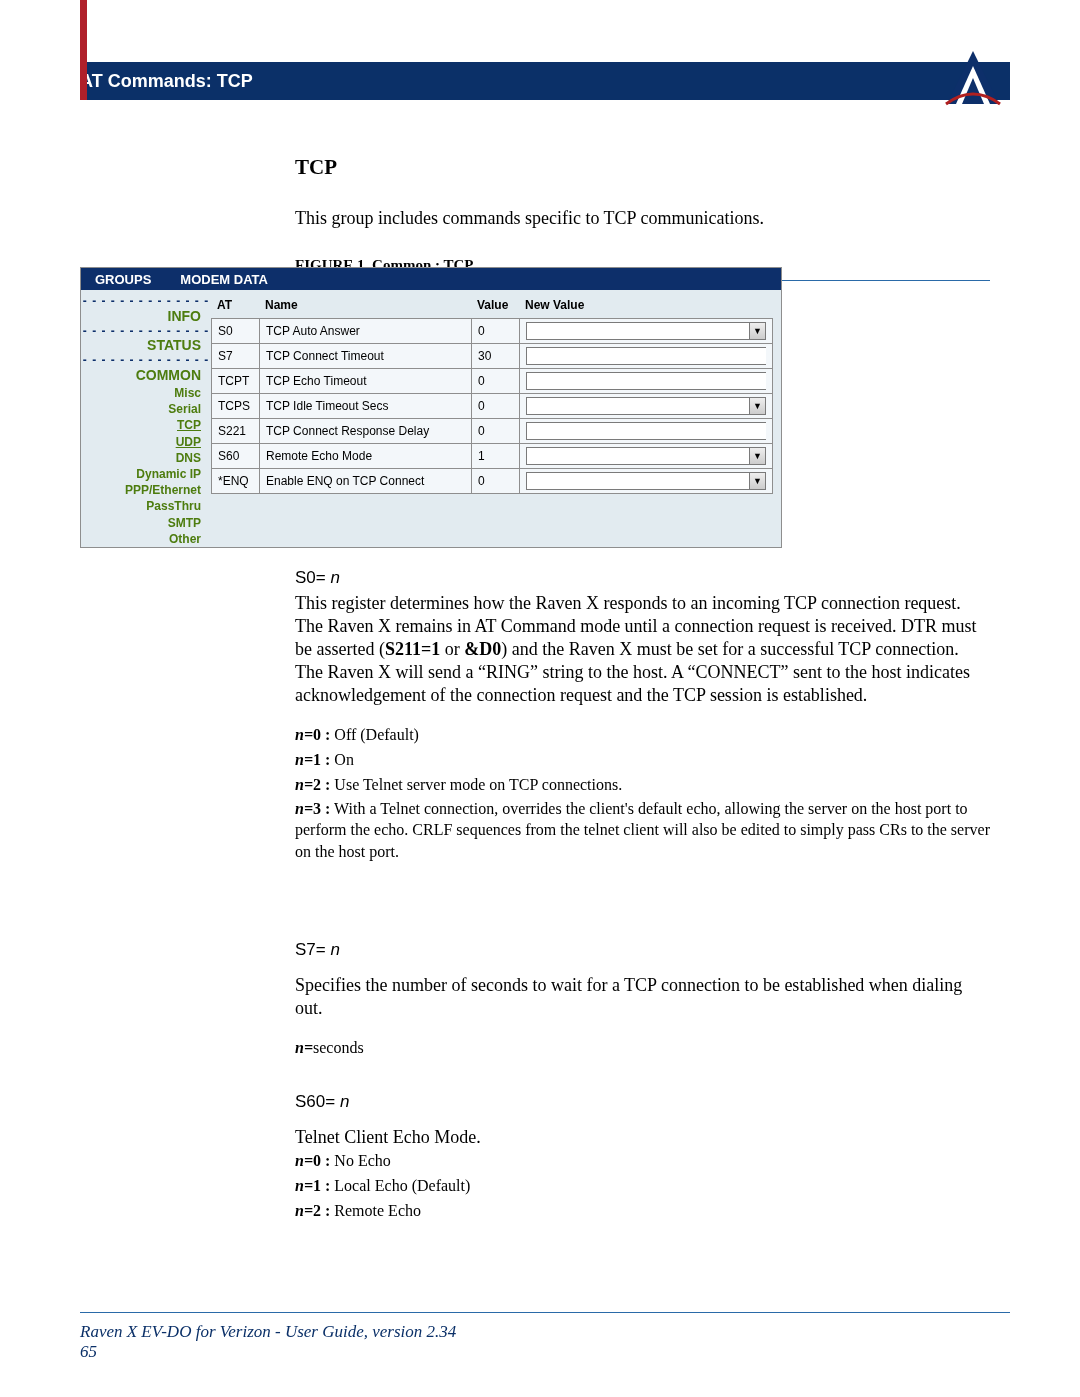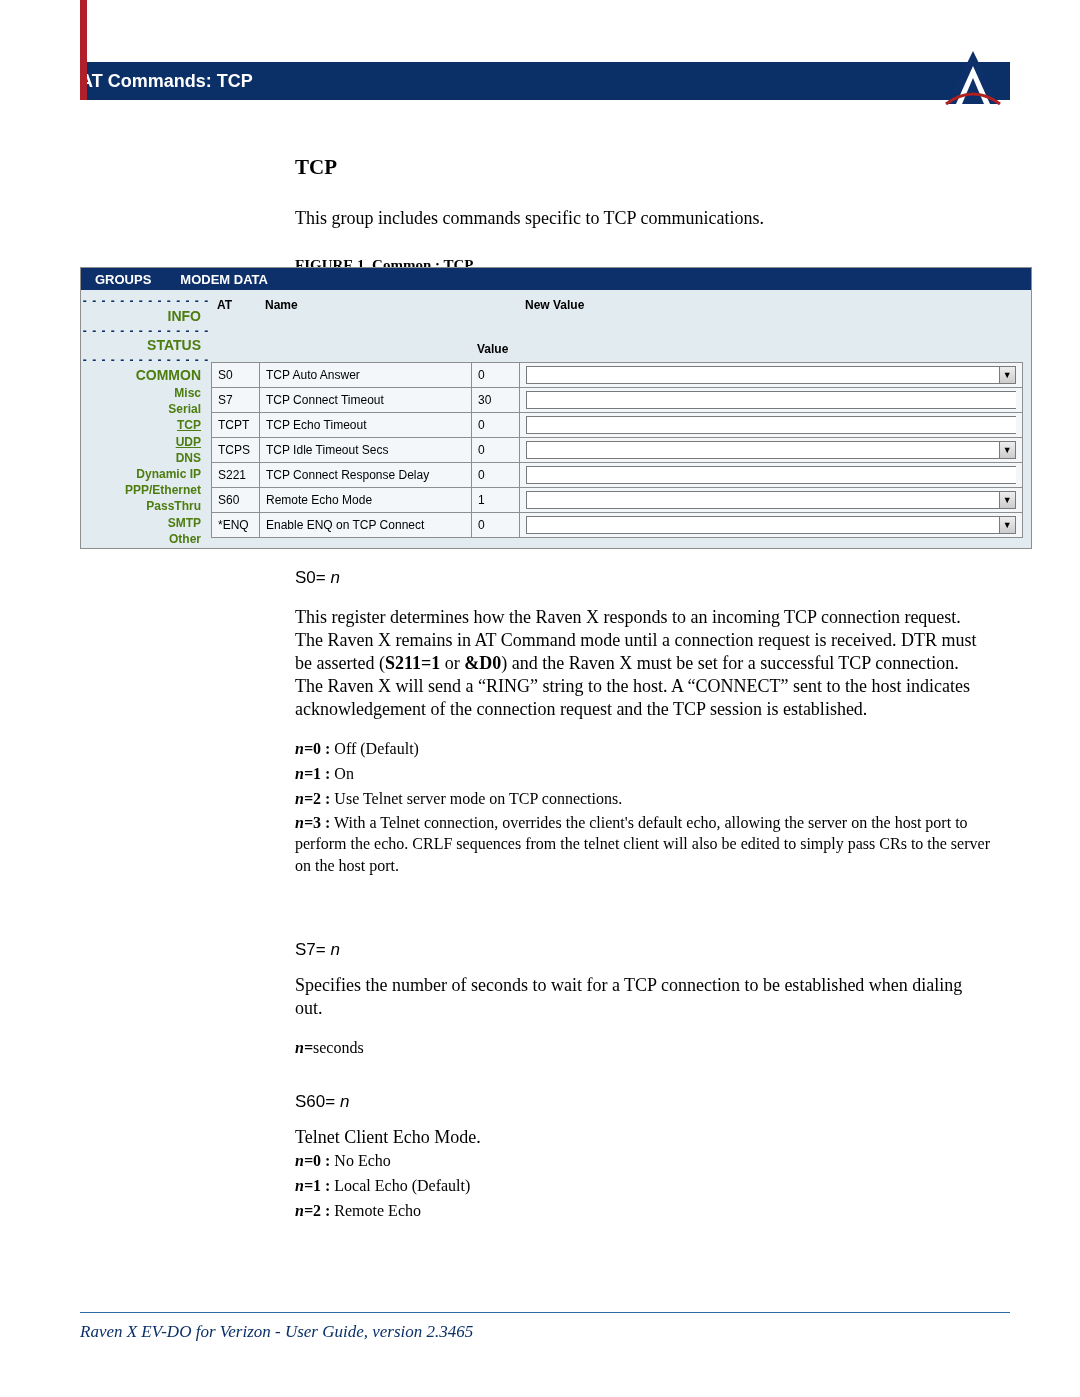--- a/index.html
+++ b/index.html
@@ -63,21 +63,21 @@
   }
   .fig-rule {
     border: none;
     border-top: 1px solid #2a6aa8;
     margin-bottom: 10px;
     width: 100%;
   }
   .config-panel {
     position: absolute;
     left: 80px; top: 267px;
-    width: 952px;
+    width: 702px;
     background: #e2ebf0;
     border: 1px solid #8e8e8e;
     font-family: Verdana, Arial, sans-serif;
     z-index: 1;
   }
   .tabs {
     display: flex;
     background: #0d2f6a;
   }
   .tab {
@@ -124,21 +124,21 @@
   .headrow {
     display: flex;
     font-size: 12px;
     font-weight: bold;
     color: #000000;
     padding-bottom: 6px;
     padding-left: 6px;
   }
   .h-at { width: 48px; }
   .h-name { width: 212px; }
-  .h-val { width: 48px; margin-top: 44px; }
+  .h-val { width: 48px; }
   .h-nv { flex: 1; }
   table.modem {
     border-collapse: collapse;
     width: 100%;
   }
   table.modem td {
     border: 1px solid #8e8e8e;
     font-size: 12px;
     padding: 3px 6px;
     background: #f3f7fa;
@@ -197,20 +197,21 @@
     border: none;
     border-top: 1px solid #2a6aa8;
   }
   .footer {
     position: absolute;
     left: 80px; right: 70px;
     top: 1322px;
     display: flex;
     justify-content: flex-start;
     align-items: baseline;
+    flex-direction: column;
   }
   .footer-text {
     font-family: 'Times New Roman', serif;
     font-style: italic;
     font-size: 17px;
     color: #0b3068;
   }
   .footer-page {
     font-family: 'Times New Roman', serif;
     font-style: italic;
@@ -351,21 +352,21 @@
           </tbody>
       </table>
     </div>
   </div>
 </div>
 
 <div class="below" style="top:568px">
   <div class="subhead">
     <span>S0</span><span>= </span><span class="ital">n</span>
   </div>
-  <div class="body-text" style="margin-top:18px">
+  <div class="body-text" style="margin-top:4px">
     <span>This register determines how the Raven X responds to an incoming TCP connection request. The Raven X remains in AT Command mode until a connection request is received. DTR must be asserted  (</span><b>S211=1</b><span> or </span><b>&amp;D0</b><span>) and the Raven X must be set for a successful TCP connection. The Raven X will send a “RING” string to the host. A “CONNECT” sent to the host indicates acknowledgement of the connection request and the TCP session is established.</span>
   </div>
   <div class="opt-line" style="margin-top:16px"><span class="lead">n=</span><span class="bold">0 :</span><span> Off (Default)</span></div>
   <div class="opt-line"><span class="lead">n=</span><span class="bold">1 :</span><span> On</span></div>
   <div class="opt-line"><span class="lead">n=</span><span class="bold">2 :</span><span> Use Telnet server mode on TCP connections.</span></div>
   <div class="opt-line" style="line-height:1.35"><span class="lead">n=</span><span class="bold">3 :</span><span> With a Telnet connection, overrides the client's default echo, allowing the server on the host port to perform the echo. CRLF sequences from the telnet client will also be edited to simply pass CRs to the server on the host port.</span></div>
 </div>
 
 <div class="below" style="top:940px">
   <div class="subhead">

